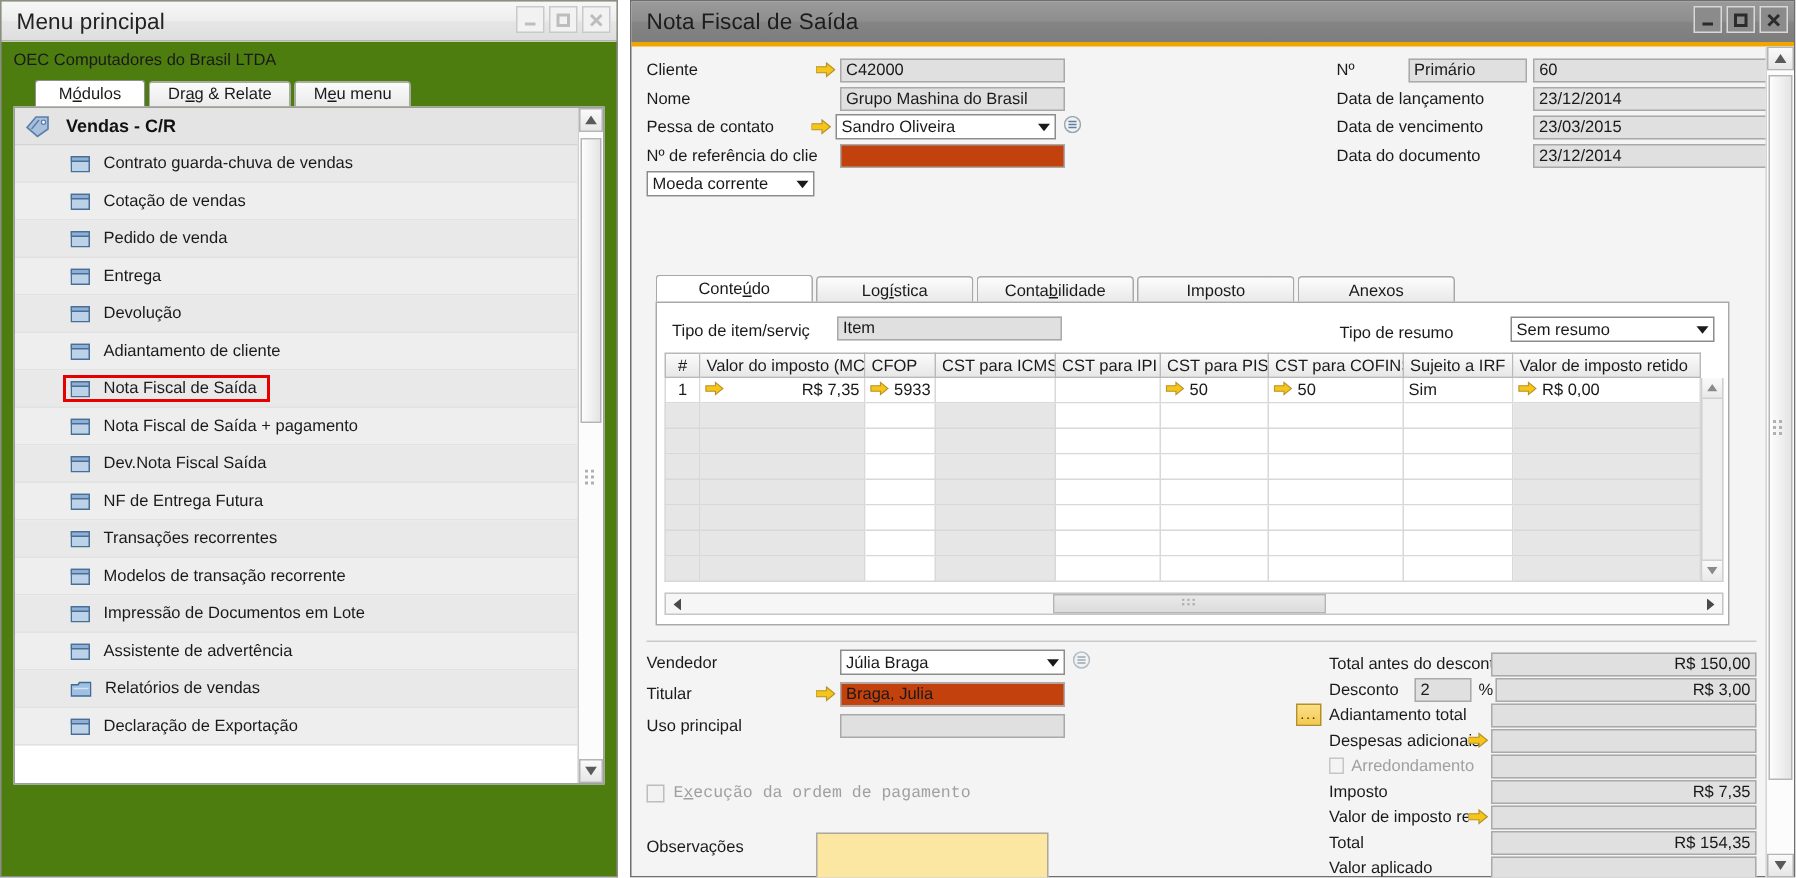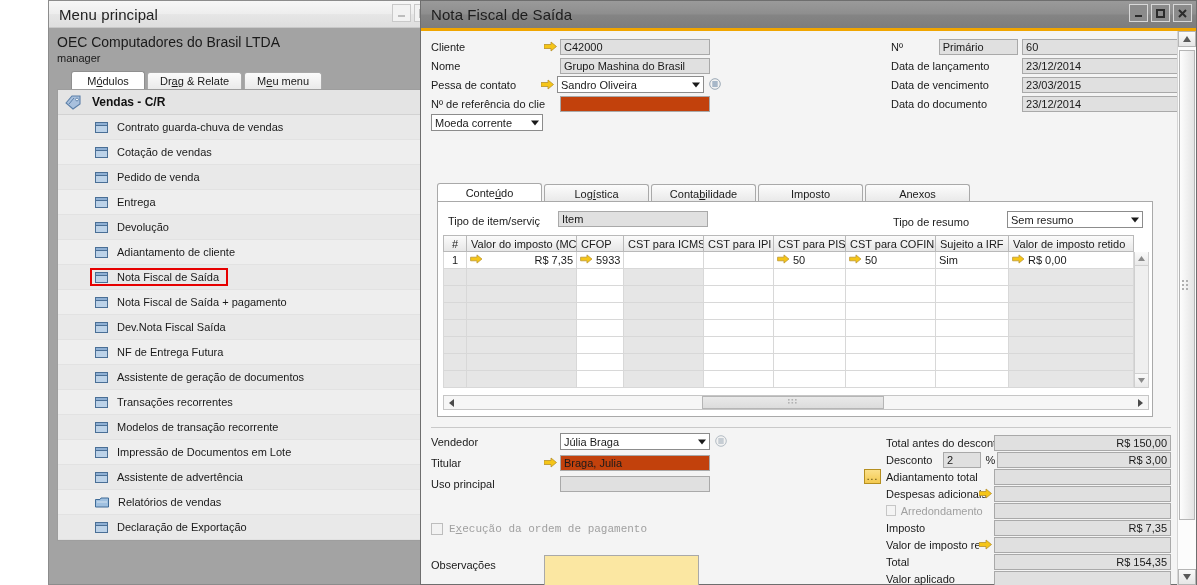--- a/index.html
+++ b/index.html
@@ -36,23 +36,23 @@
   .wbtn {
     width: 19px; height: 18px;
     border: 1px solid #c9c9c9; background: #f2f2f2;
     display: flex; align-items: center; justify-content: center;
     font-size: 11px; color: #b3b3b3; line-height: 1;
   }
   .titlebar.active .wbtn { border-color: #d8d8d8; background: #8b8b8b; color: #2b2b2b; }
   .wbtn svg { display: block; }
 
   
-  #left-window { left: 0; top: 0; width: 412px; height: 585px; background: #a3a3a3; margin-left: 48px; }
+  #left-window { left: 0; top: 0; width: 412px; height: 585px; background: #4d7c0f; }
   .lw-body { padding: 0; }
-  .company { font-size: 14px; padding: 6px 0 0 8px; color: #1a1a1a; }
+  .company { font-size: 11px; padding: 6px 0 0 8px; color: #1a1a1a; }
   .username { font-size: 11px; padding: 2px 0 0 8px; color: #1a1a1a; }
 
   .tabstrip {
     margin: 7px 0 0 22px; height: 18px;
     display: flex; align-items: flex-end; position: relative;
   }
   .tab {
     height: 17px; min-width: 74px; padding: 0 12px;
     display: flex; align-items: center; justify-content: center;
     font-size: 11px; color: #1a1a1a;
@@ -265,21 +265,20 @@
         <div class="wbtn">
           <svg width="11" height="11" viewBox="0 0 11 11">
               <path d="M2 2 L9 9 M9 2 L2 9" stroke="#bdbdbd" stroke-width="2" fill="none"></path>
             </svg>
         </div>
       </div>
     </div>
 
     <div class="lw-body">
       <div class="company">OEC Computadores do Brasil LTDA</div>
-      <div class="username">manager</div>
 
       <div class="tabstrip">
         <div class="tab sel">M<u>ó</u>dulos</div>
         <div class="tab">Dr<u>a</u>g &amp; Relate</div>
         <div class="tab">M<u>e</u>u menu</div>
       </div>
 
       <div class="menu-panel">
         <div class="menu-list">
 
@@ -380,29 +379,20 @@
             <span class="lbl">Dev.Nota Fiscal Saída</span>
           </div>
           <div class="item-row">
             <span class="icon-win">
               <svg width="13" height="11" viewBox="0 0 13 11">
                   <rect x="0.5" y="0.5" width="12" height="10" fill="#bcd2e8" stroke="#4a6f96"></rect>
                   <rect x="0.5" y="0.5" width="12" height="3" fill="#8fb0d4" stroke="#4a6f96"></rect>
                 </svg>
             </span>
             <span class="lbl">NF de Entrega Futura</span>
-          </div>
-          <div class="item-row">
-            <span class="icon-win">
-              <svg width="13" height="11" viewBox="0 0 13 11">
-                  <rect x="0.5" y="0.5" width="12" height="10" fill="#bcd2e8" stroke="#4a6f96"></rect>
-                  <rect x="0.5" y="0.5" width="12" height="3" fill="#8fb0d4" stroke="#4a6f96"></rect>
-                </svg>
-            </span>
-            <span class="lbl">Assistente de geração de documentos</span>
           </div>
           <div class="item-row">
             <span class="icon-win">
               <svg width="13" height="11" viewBox="0 0 13 11">
                   <rect x="0.5" y="0.5" width="12" height="10" fill="#bcd2e8" stroke="#4a6f96"></rect>
                   <rect x="0.5" y="0.5" width="12" height="3" fill="#8fb0d4" stroke="#4a6f96"></rect>
                 </svg>
             </span>
             <span class="lbl">Transações recorrentes</span>
           </div>

